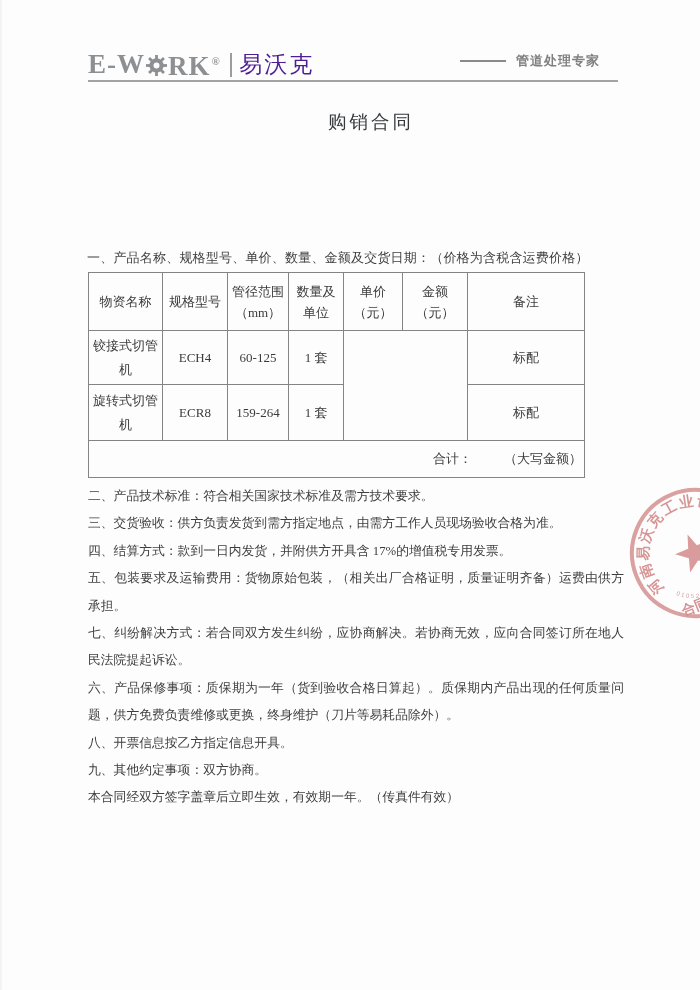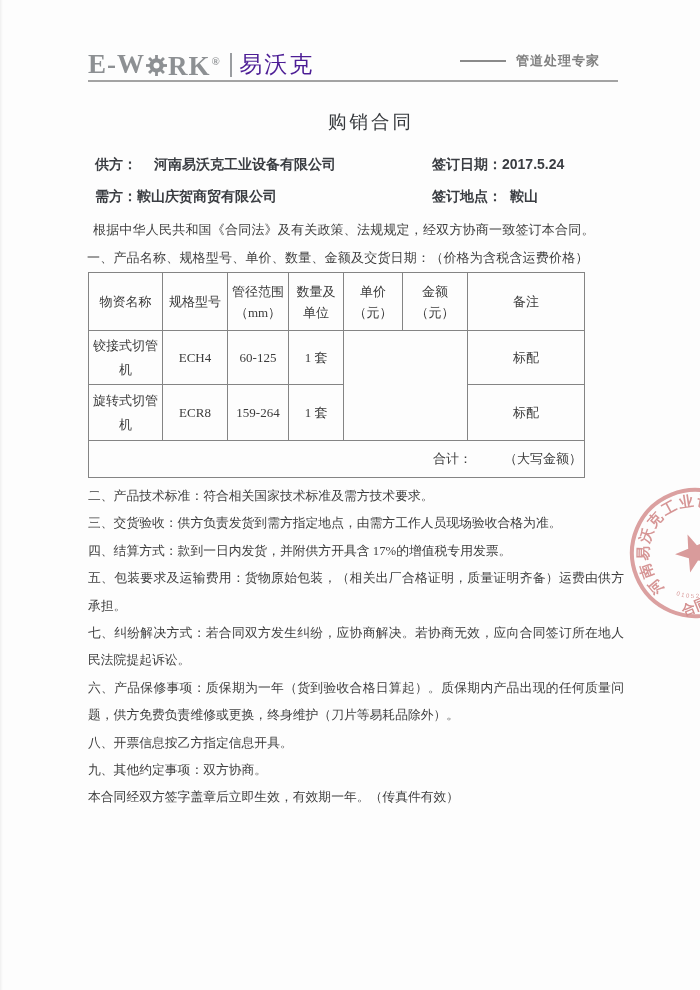--- a/index.html
+++ b/index.html
@@ -88,30 +88,21 @@
     <span class="brand-cn">易沃克</span>
   </div>
   <div class="tagline">
     <span class="tagline-dash"></span>
     <span class="tagline-text">管道处理专家</span>
   </div>
   <div class="header-rule"></div>
 
   <div class="doc-title">购销合同</div>
 
-  <div class="party-row r1">
-    <span>供方：</span><span class="supplier-name">河南易沃克工业设备有限公司</span>
-    <span class="party-right"><span>签订日期：</span><span>2017.5.24</span></span>
-  </div>
-  <div class="party-row r2">
-    <span>需方：</span><span>鞍山庆贺商贸有限公司</span>
-    <span class="party-right"><span>签订地点：</span><span class="place-value">鞍山</span></span>
-  </div>
 
-  <div class="intro">根据中华人民共和国《合同法》及有关政策、法规规定，经双方协商一致签订本合同。</div>
   <div class="section-one">一、产品名称、规格型号、单价、数量、金额及交货日期：（价格为含税含运费价格）</div>
 
   <table class="products">
     <colgroup>
       <col style="width:74px">
         <col style="width:65px">
         <col style="width:61px">
       <col style="width:55px">
         <col style="width:59px">
         <col style="width:65px">

